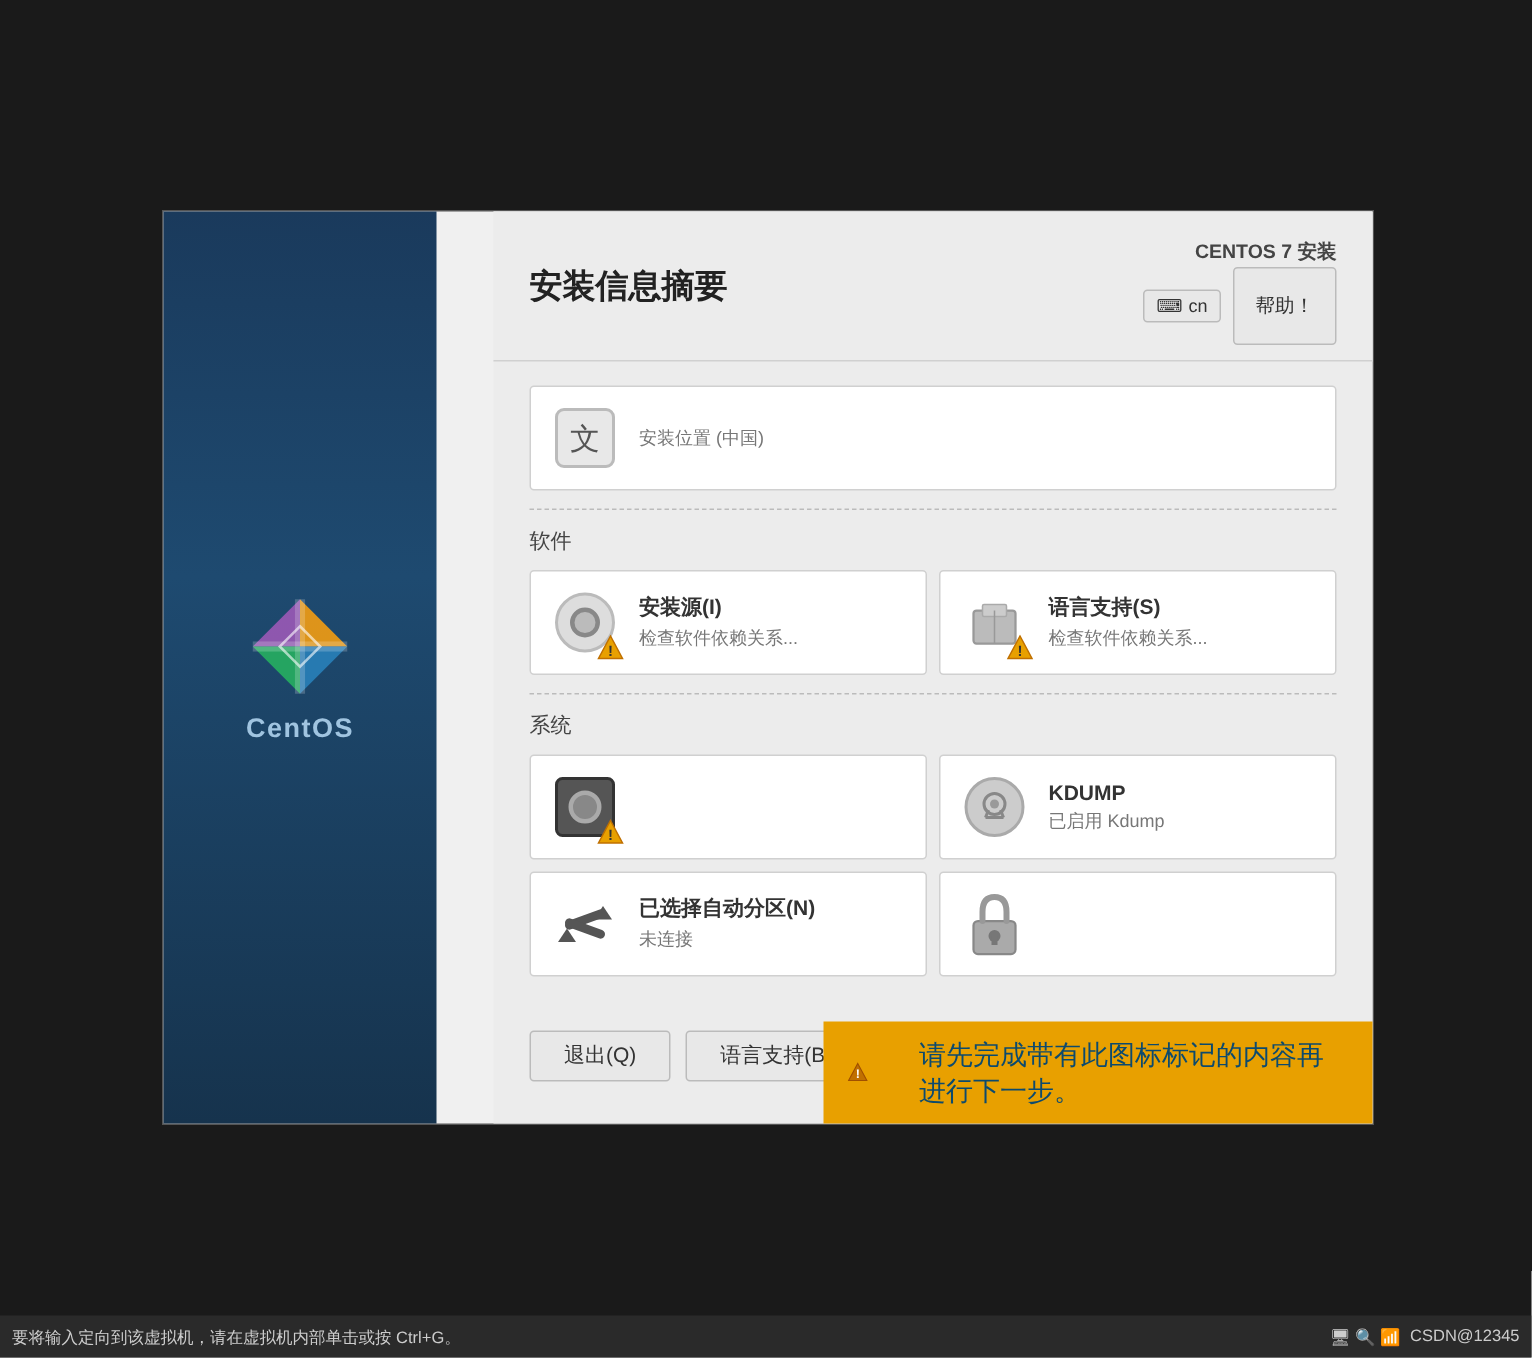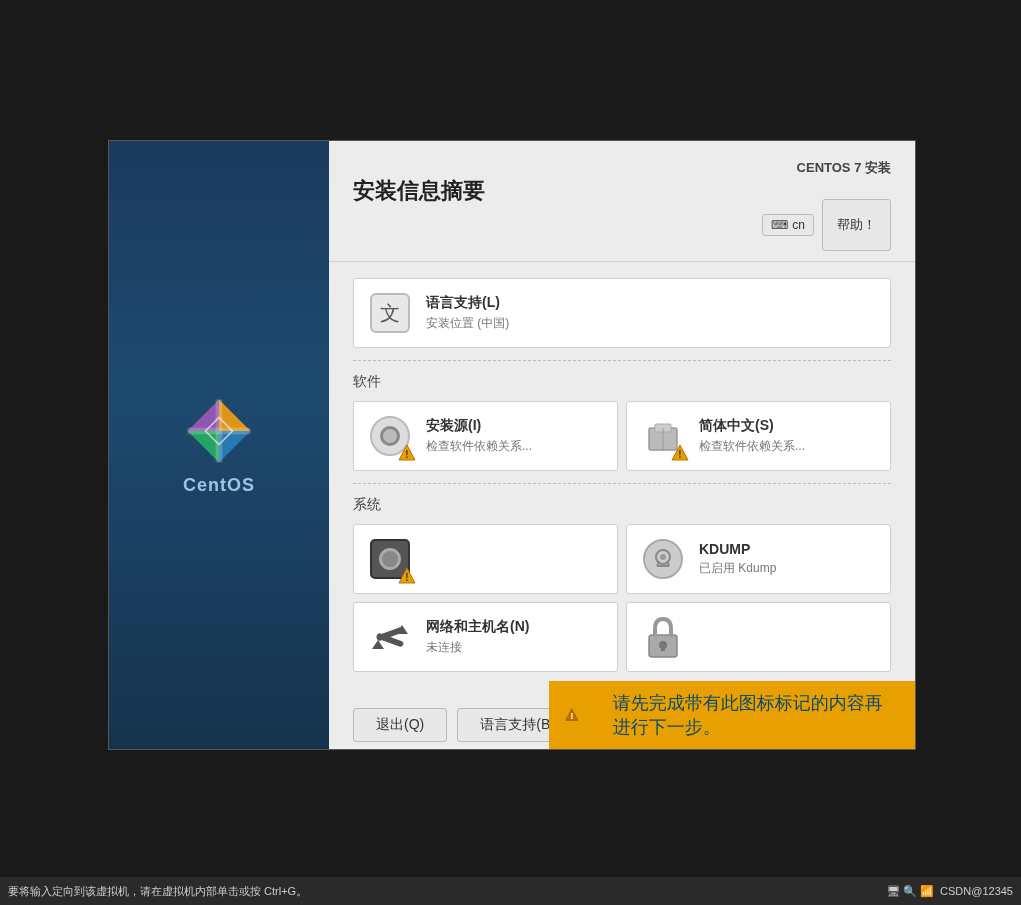--- a/index.html
+++ b/index.html
@@ -21,21 +21,21 @@
       height: 610px;
       background: #f0f0f0;
       border: 1px solid #555;
     }
 
     
     .sidebar {
       position: absolute;
       left: 0;
       top: 0;
-      width: 220px;
+      width: 182px;
       height: 100%;
       background: linear-gradient(180deg, #1a3a5c 0%, #1e4a70 40%, #16334d 100%);
       display: flex;
       flex-direction: column;
       align-items: center;
       justify-content: center;
     }
 
     .centos-logo {
       display: flex;
@@ -81,21 +81,21 @@
       font-size: 22px;
       font-weight: bold;
       color: #222;
       margin-top: 17px;
     }
 
     .header-right {
       display: flex;
       flex-direction: column;
       align-items: flex-end;
-      gap: 22px;
+      gap: 1px;
     }
 
     .header-centos-label {
       font-size: 13px;
       color: #444;
       font-weight: bold;
     }
 
     .header-controls {
       display: flex;
@@ -334,21 +334,20 @@
     <div class="content-body">
 
       <div class="card" style="margin-bottom:12px; display:flex;">
 
         <div class="card-icon">
           <div style="width:40px;height:40px;background:#e8e8e8;border-radius:6px;border:2px solid #bbb;display:flex;align-items:center;justify-content:center;font-size:20px;color:#555;">
             <span>文</span>
           </div>
         </div>
         <div class="card-text">
-          <div class="card-title">语言支持(L)</div>
           <div class="card-subtitle">安装位置 (中国)</div>
         </div>
       </div>
 
       <hr class="section-divider">
       <div class="section-label">软件</div>
 
       <div class="cards-grid">
 
         <div class="card">
@@ -377,21 +376,21 @@
                 <rect x="10" y="6" width="16" height="8" rx="1" fill="#ccc" stroke="#aaa" stroke-width="1"></rect>
                 <line x1="18" y1="10" x2="18" y2="32" stroke="#999" stroke-width="1"></line>
               </svg>
             </div>
             <svg class="warning-badge" viewBox="0 0 18 18">
               <polygon points="9,1 17,16 1,16" fill="#e8a000" stroke="#c07000" stroke-width="1"></polygon>
               <text x="9" y="14" text-anchor="middle" font-size="10" font-weight="bold" fill="#333">!</text>
             </svg>
           </div>
           <div class="card-text">
-            <div class="card-title">简体中文(S)</div>
+            <div class="card-title">语言支持(S)</div>
             <div class="card-subtitle">检查软件依赖关系...</div>
           </div>
         </div>
       </div>
 
       <hr class="section-divider">
       <div class="section-label">系统</div>
 
       <div class="cards-grid">
 
@@ -429,21 +428,21 @@
           <div class="card-icon">
             <svg width="44" height="44" viewBox="0 0 44 44">
 
               <rect x="8" y="16" width="28" height="6" rx="3" fill="#555" transform="rotate(-20 22 19)"></rect>
               <polygon points="34,10 40,19 28,19" fill="#555"></polygon>
               <rect x="8" y="22" width="28" height="6" rx="3" fill="#555" transform="rotate(20 22 25)"></rect>
               <polygon points="10,25 4,34 16,34" fill="#555"></polygon>
             </svg>
           </div>
           <div class="card-text">
-            <div class="card-title">网络和主机名(N)</div>
+            <div class="card-title">已选择自动分区(N)</div>
             <div class="card-subtitle">未连接</div>
           </div>
         </div>
 
         <div class="card">
           <div class="card-icon">
             <svg width="40" height="44" viewBox="0 0 40 44">
 
               <rect x="6" y="20" width="28" height="22" rx="3" fill="#aaa" stroke="#888" stroke-width="1.5"></rect>
 

